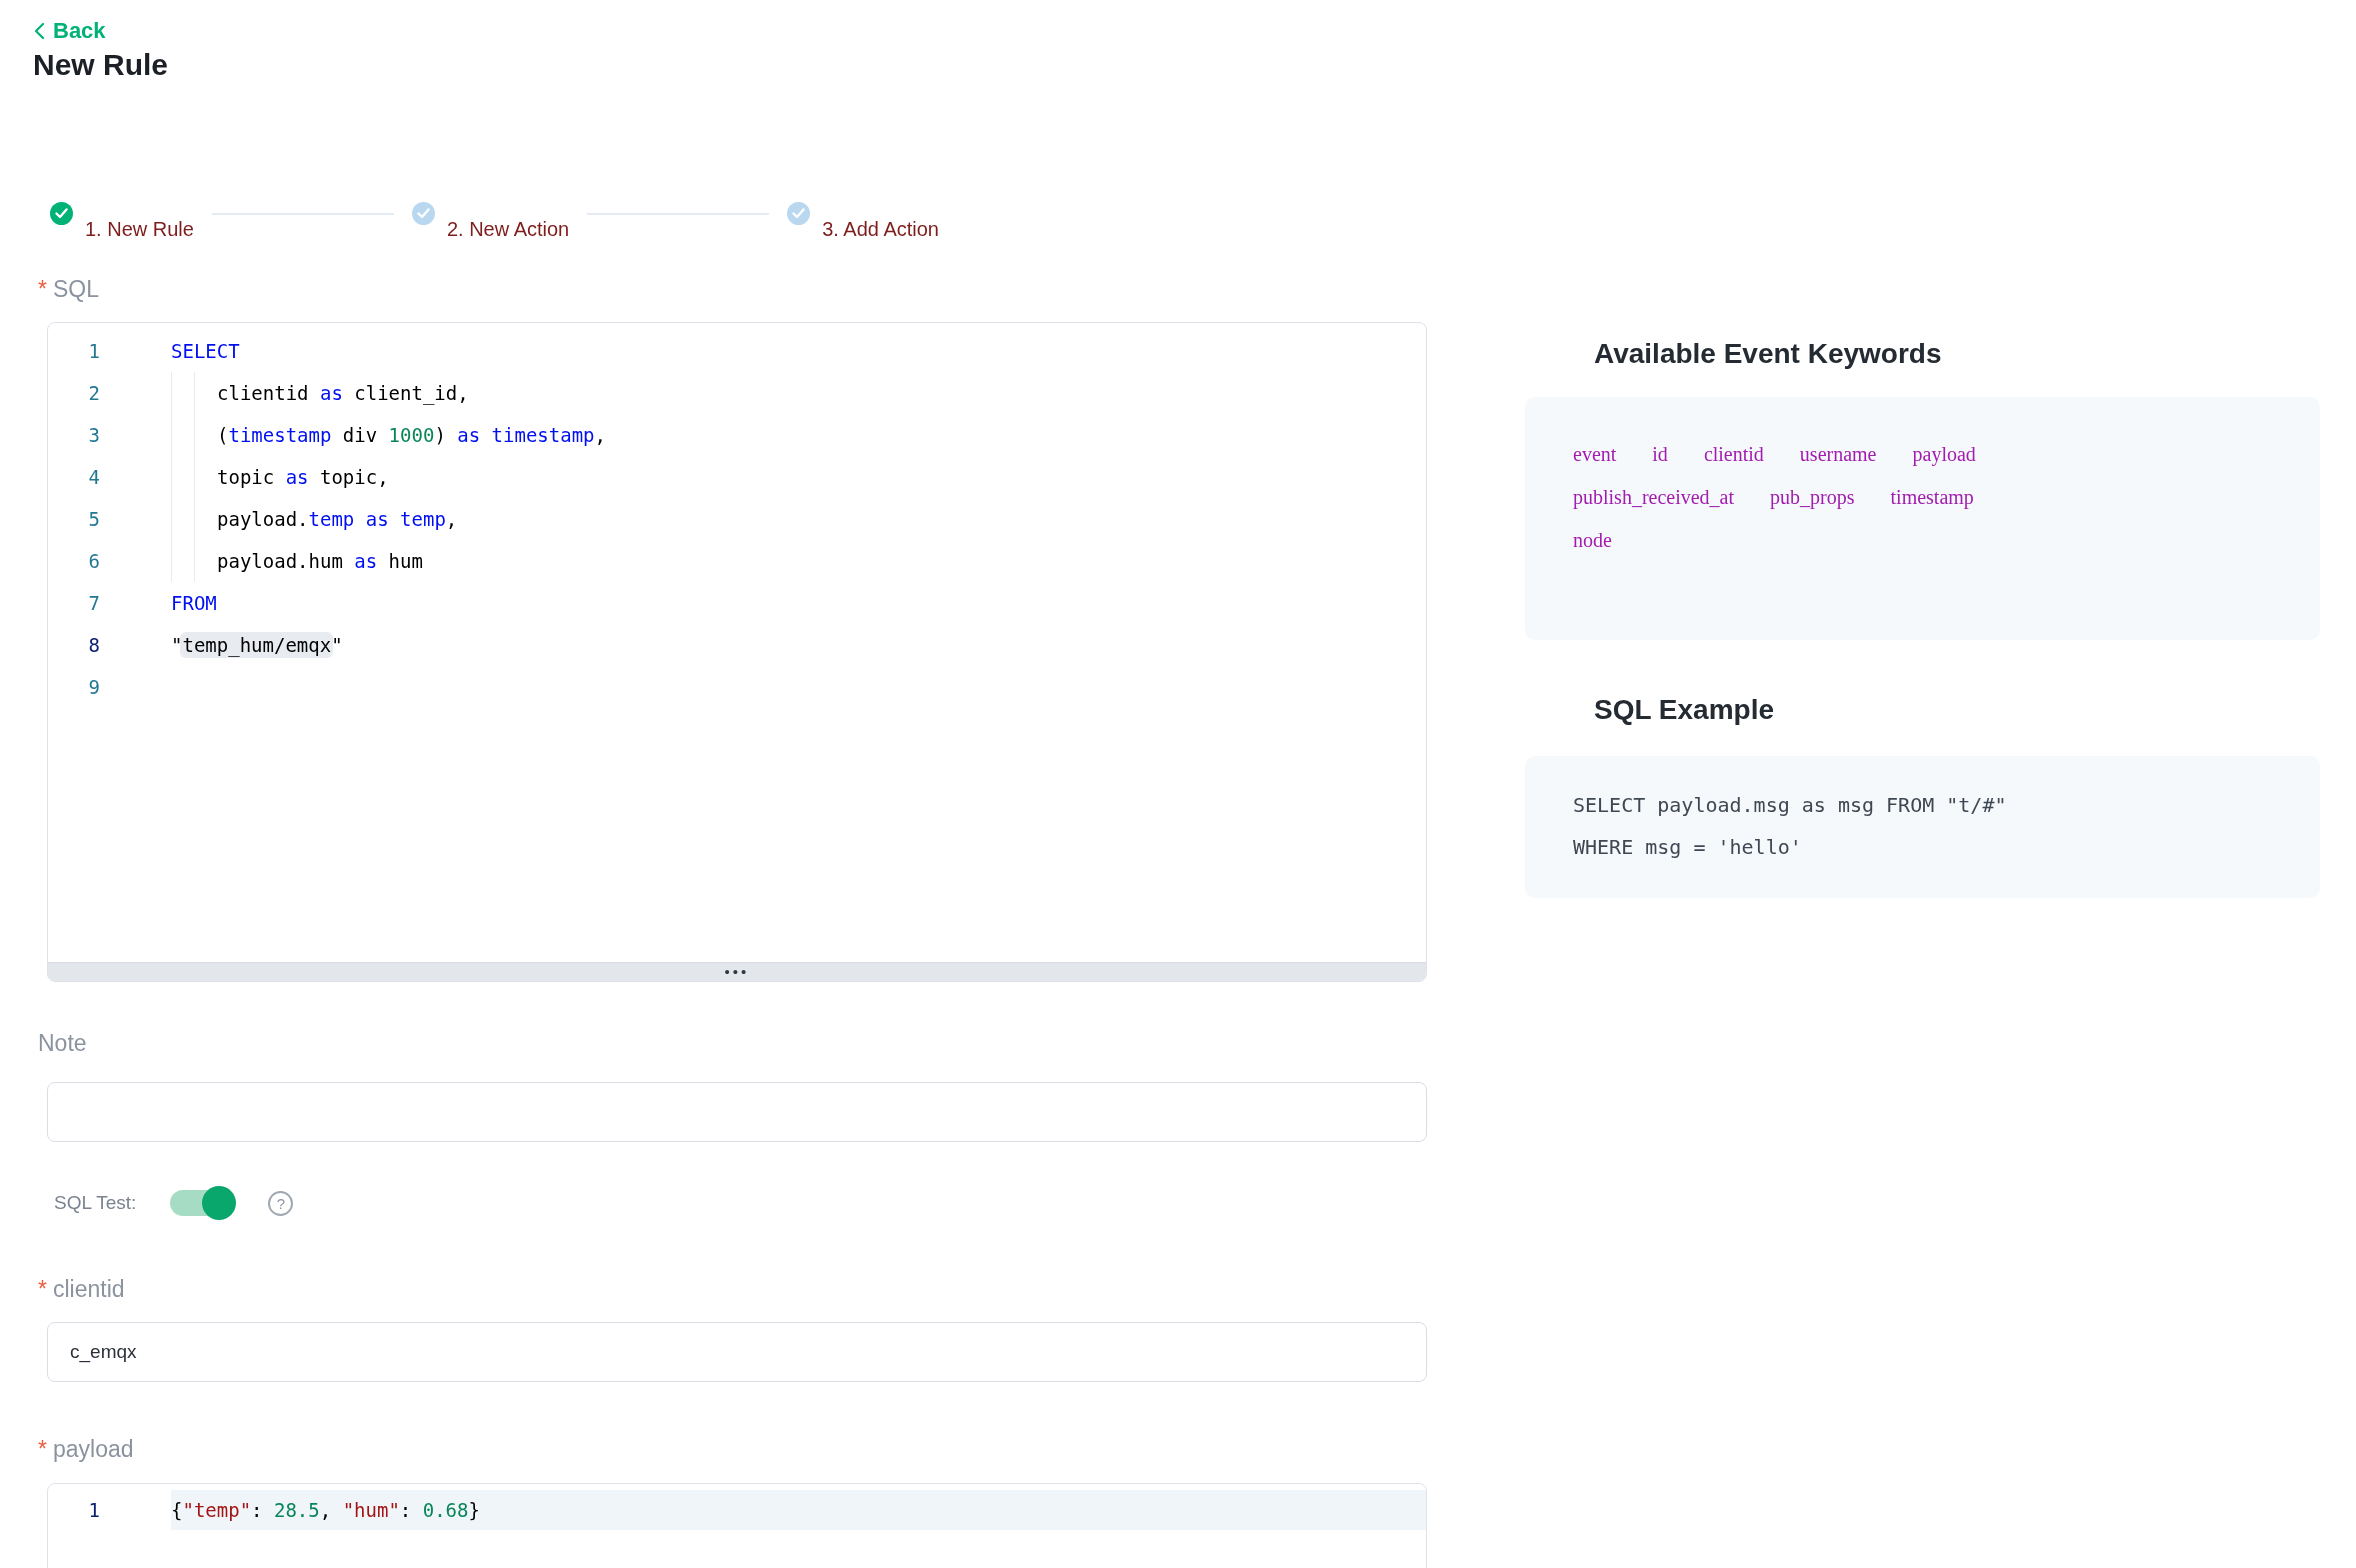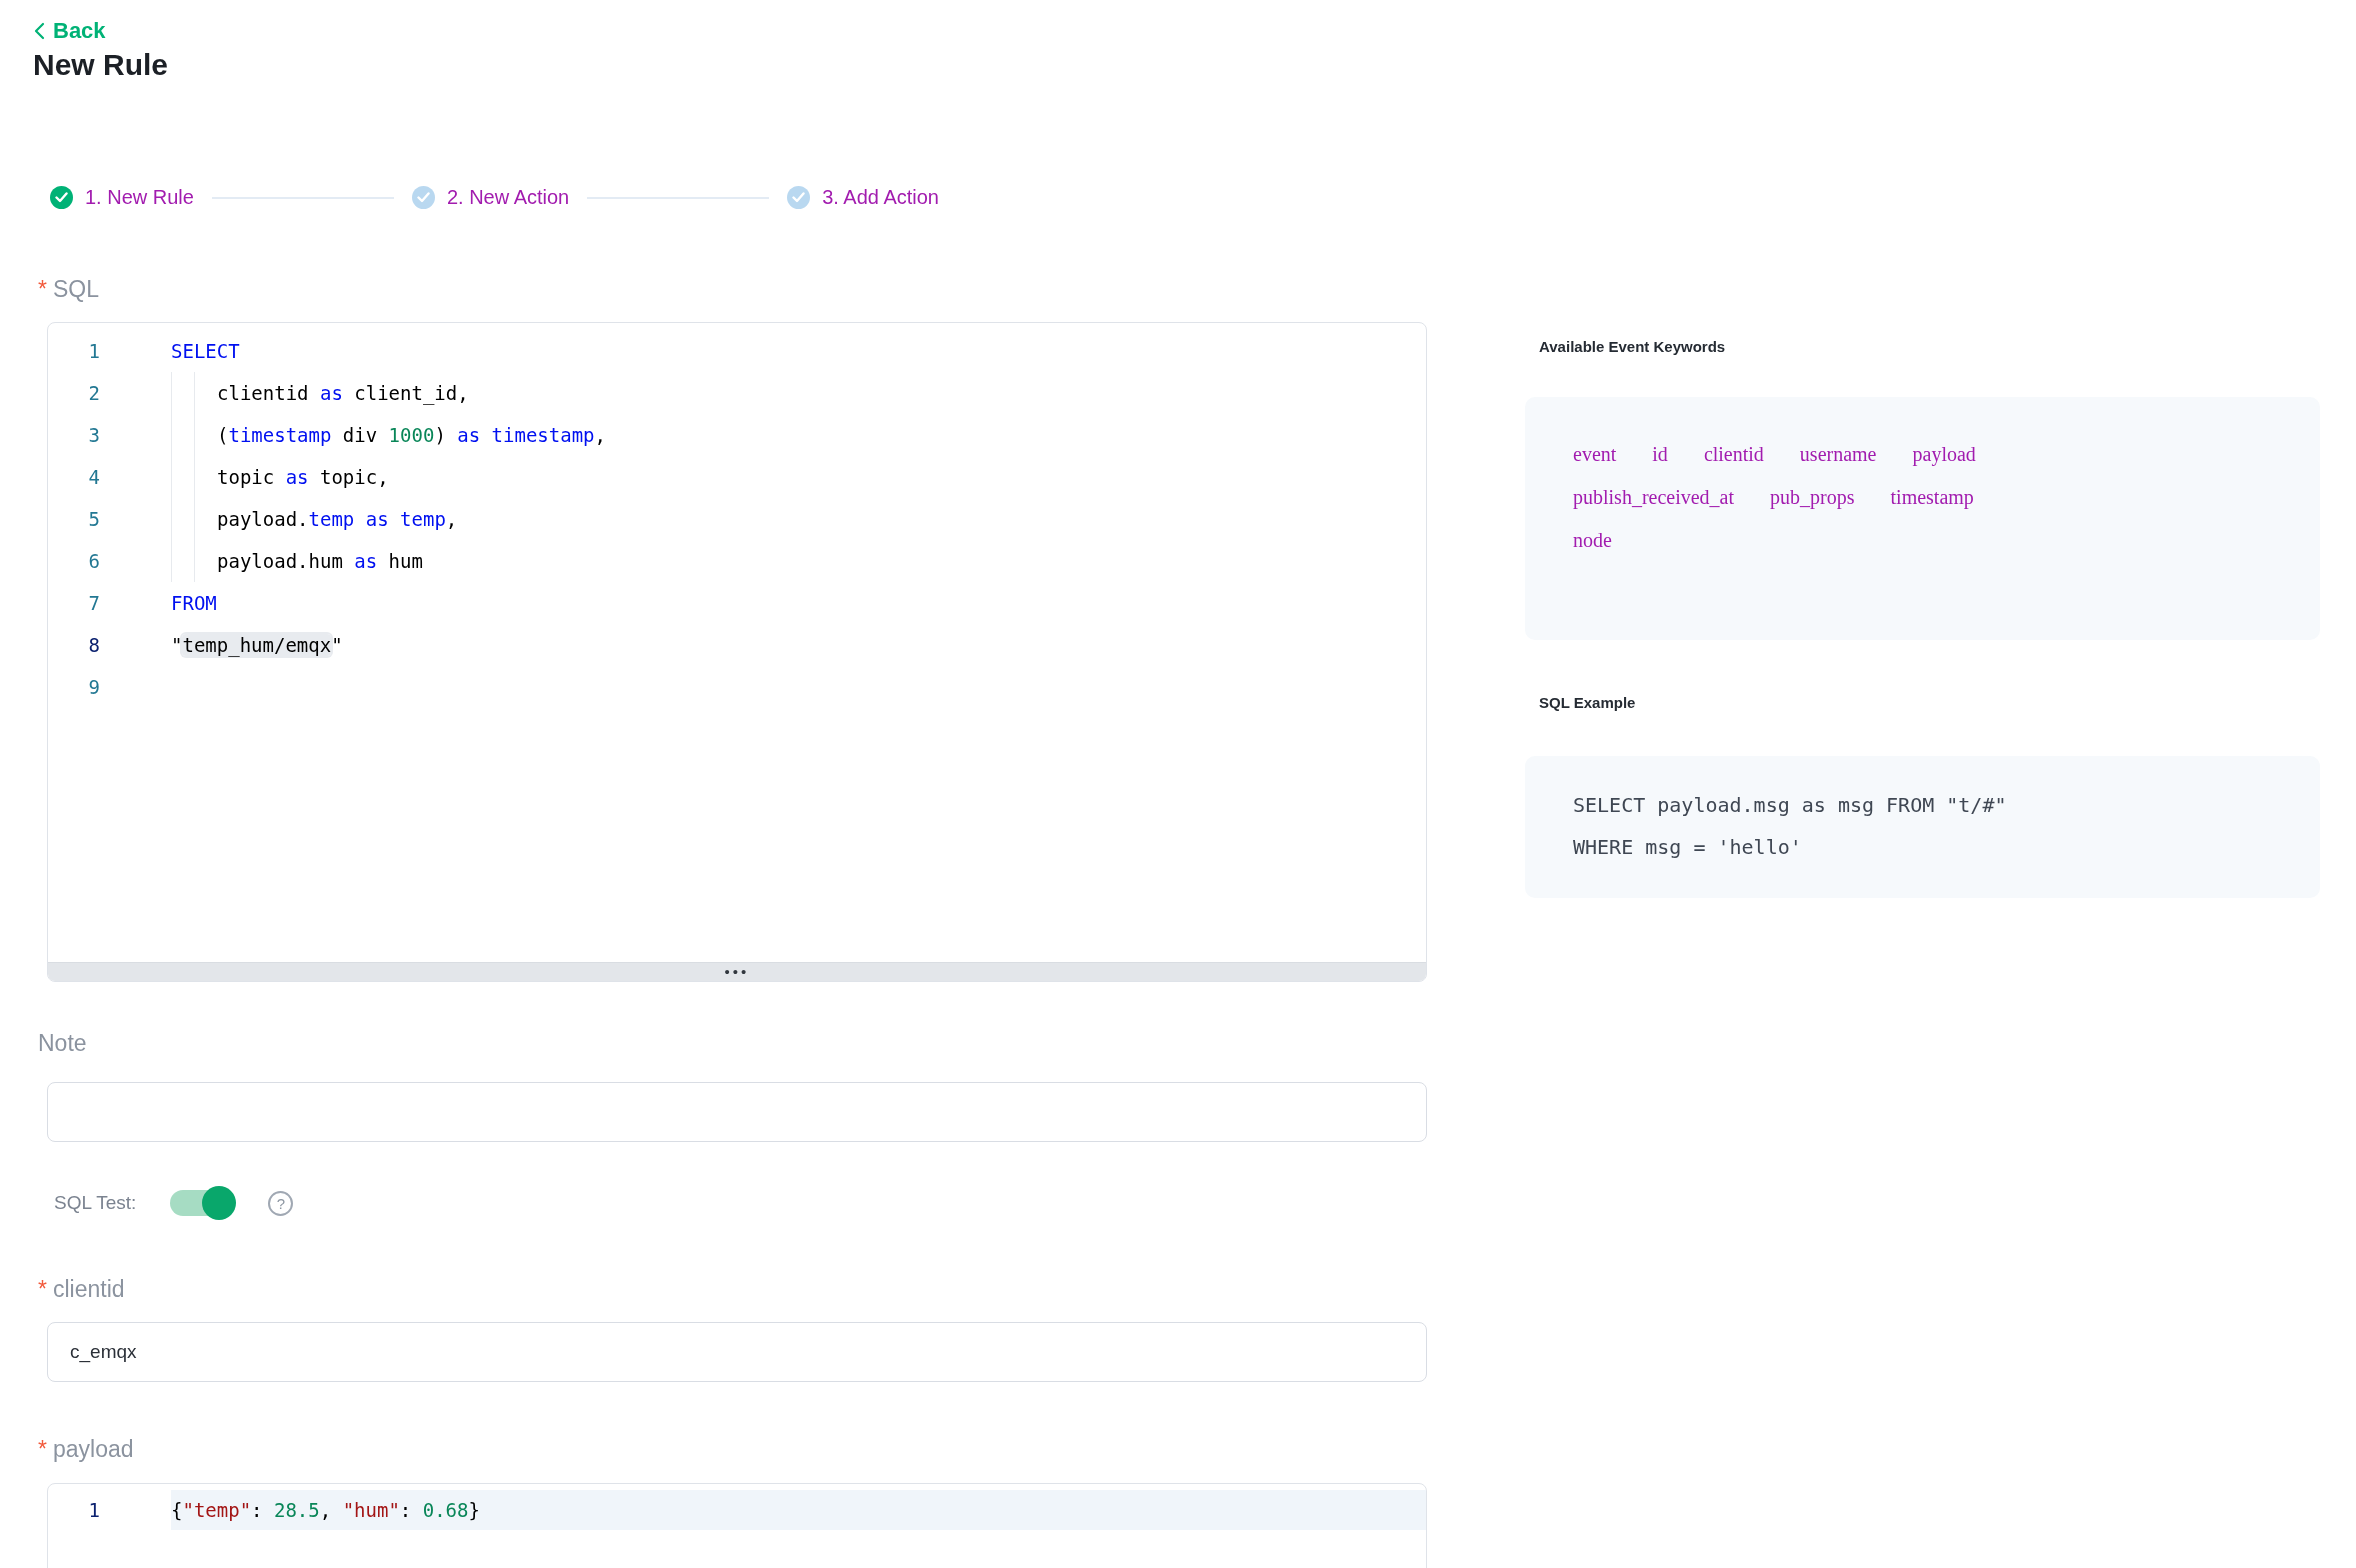--- a/index.html
+++ b/index.html
@@ -11,21 +11,21 @@
         color:#00b276;font-size:22px;font-weight:600;cursor:pointer;}
   .back svg{display:block;}
   .page-title{position:absolute;left:33px;top:48px;font-size:30px;font-weight:700;color:#1c2026;}
 
   
   .steps{position:absolute;left:50px;top:186px;display:flex;align-items:center;}
   .step{display:flex;align-items:center;gap:12px;}
   .step-circle{width:23px;height:23px;border-radius:50%;display:flex;align-items:center;justify-content:center;}
   .step-circle.done{background:#00b276;}
   .step-circle.pending{background:#b9d8f0;}
-  .step-label{font-size:20px;font-weight:500;color:#a21caf;white-space:nowrap;}
+  .step-label{font-size:20px;font-weight:500;color:#7f1d1d;white-space:nowrap;margin-top:32px;}
   .step-line{width:182px;height:2px;background:#e3ebf4;margin:0 18px;}
 
   
   .field-label{position:absolute;left:38px;font-size:23px;color:#8b939f;}
   .req{color:#f25a3c;margin-right:6px;}
 
   
   .text-input{position:absolute;left:47px;width:1380px;height:60px;box-sizing:border-box;
               border:1px solid #d9dde4;border-radius:8px;background:#fff;
               font-family:"Liberation Sans",sans-serif;font-size:19px;color:#2b3038;
@@ -57,21 +57,21 @@
 
   
   .sqltest{position:absolute;left:54px;top:1190px;display:flex;align-items:center;gap:34px;}
   .sqltest .lbl{font-size:19px;color:#7b8390;}
   .toggle{position:relative;width:64px;height:26px;border-radius:13px;background:#a6dcc3;cursor:pointer;}
   .toggle .knob{position:absolute;right:-2px;top:-4px;width:34px;height:34px;border-radius:50%;background:#09a76b;}
   .help{width:25px;height:25px;border-radius:50%;border:2px solid #a0a8b3;box-sizing:border-box;
         display:flex;align-items:center;justify-content:center;font-size:15px;color:#8d96a2;cursor:pointer;}
 
   
-  .rp-heading{position:absolute;left:1539px;font-size:15px;font-weight:700;color:#252b33;}
+  .rp-heading{position:absolute;left:1594px;font-size:28px;font-weight:700;color:#252b33;}
   .rp-box{position:absolute;left:1525px;width:795px;box-sizing:border-box;background:#f6f9fc;border-radius:10px;}
   .kw-box{top:397px;height:243px;padding:36px 40px 0 48px;}
   .kw-row{line-height:43px;display:flex;column-gap:36px;flex-wrap:wrap;}
   .kw-item{font-size:20px;color:#a21caf;font-family:Liberation Serif, serif;}
   .ex-box{top:756px;height:142px;padding:28px 40px 0 48px;}
   .ex-line{font-family:"DejaVu Sans Mono",monospace;font-size:20px;color:#3f4753;line-height:42px;white-space:pre;}
 </style>
 </head>
 <body>
 

